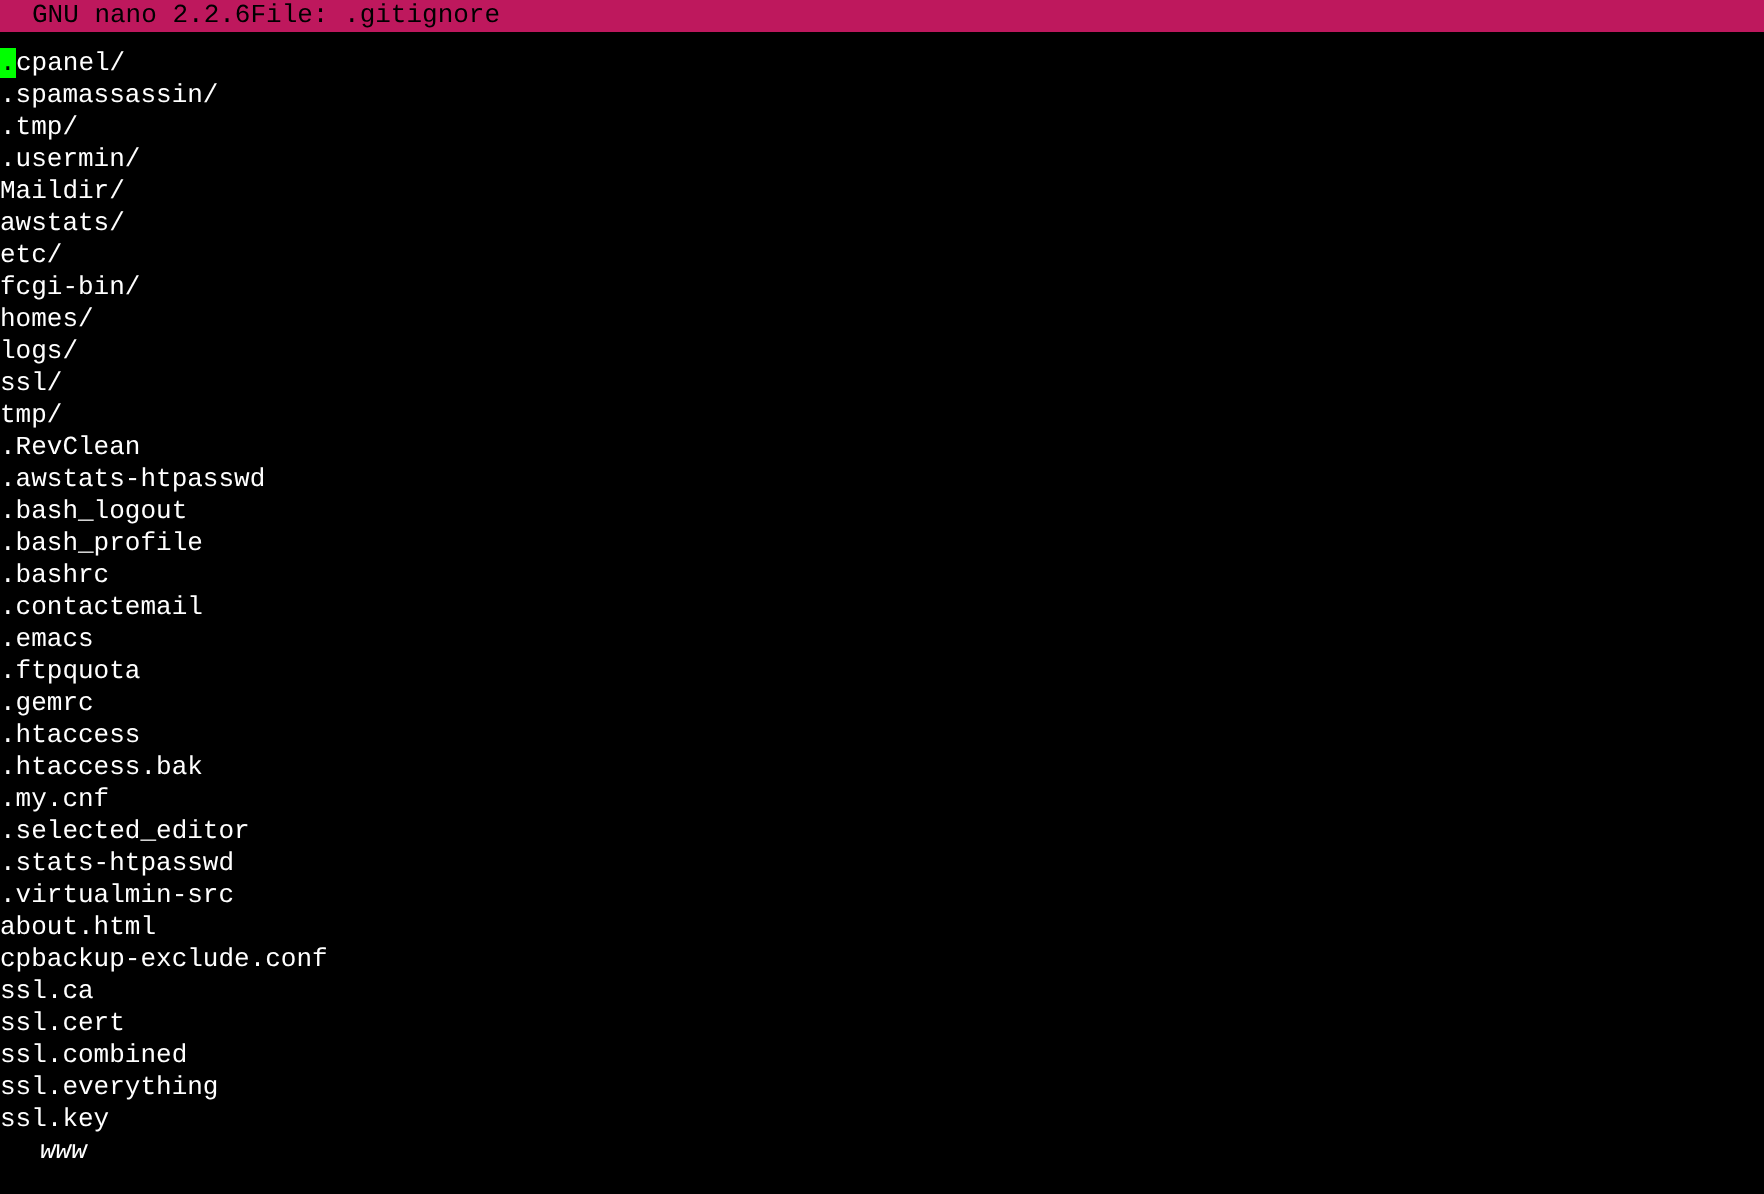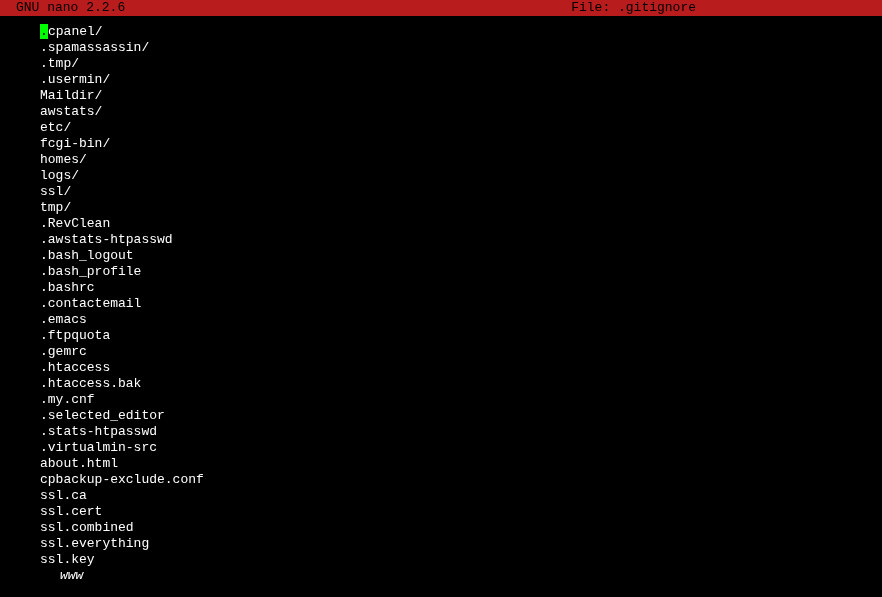--- a/index.html
+++ b/index.html
@@ -11,43 +11,42 @@
       width: 882px;
       height: 597px;
       background: #000;
       font-family: "Courier New", monospace;
       font-size: 13px;
       line-height: 16px;
       color: #fff;
       overflow: hidden;
     }
     .titlebar {
-      background: #b91c1c;
+      background: #be185d;
       color: #000;
       height: 16px;
       display: flex;
       padding: 0 6px;
       white-space: pre;
     }
     .title-left {
       flex: 0 0 auto;
       padding-left: 10px;
     }
     .title-center {
       flex: 1 1 auto;
-      text-align: right;
+      text-align: left;
     }
     .title-right {
       flex: 0 0 auto;
       width: 180px;
     }
     .editor {
       padding: 0;
       white-space: pre;
-      margin-left: 40px;
     }
     .line {
       height: 16px;
     }
     .blankline {
       height: 8px;
     }
     .cursor {
       background: #00ff00;
       color: #000;

